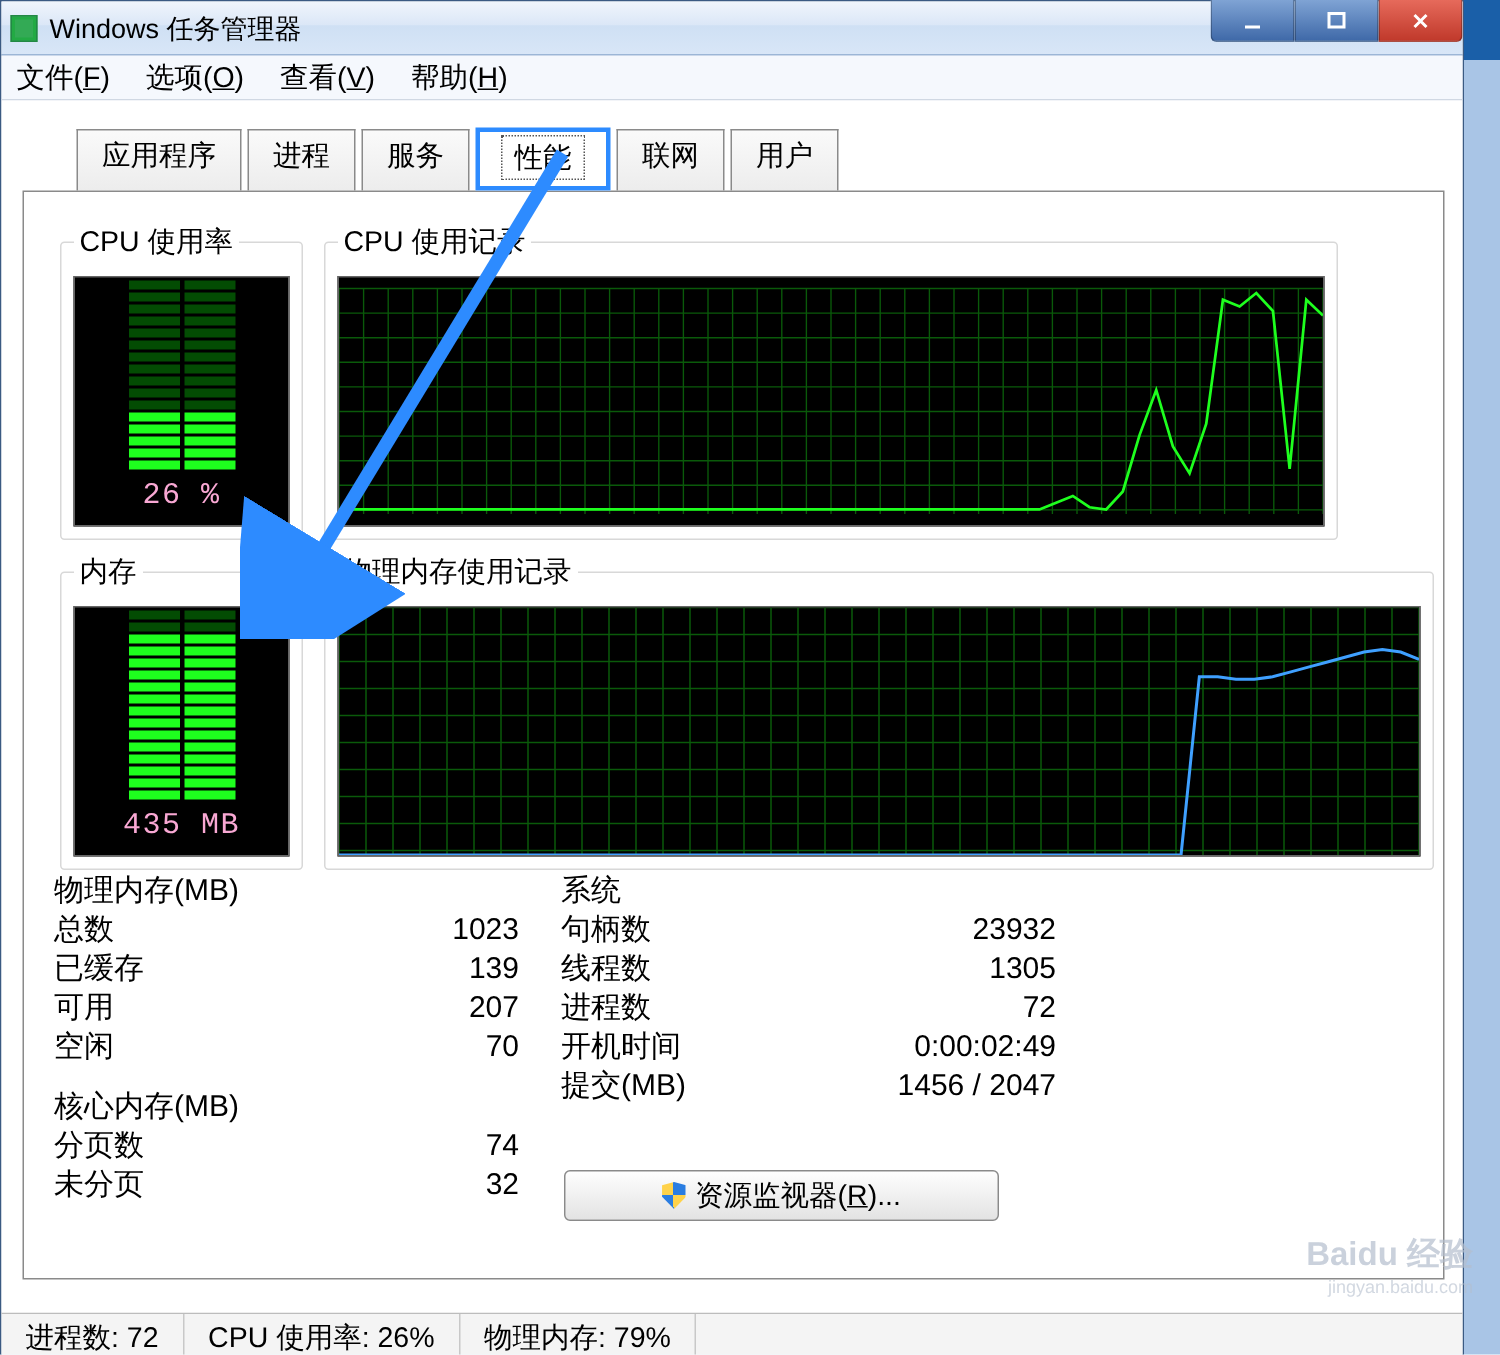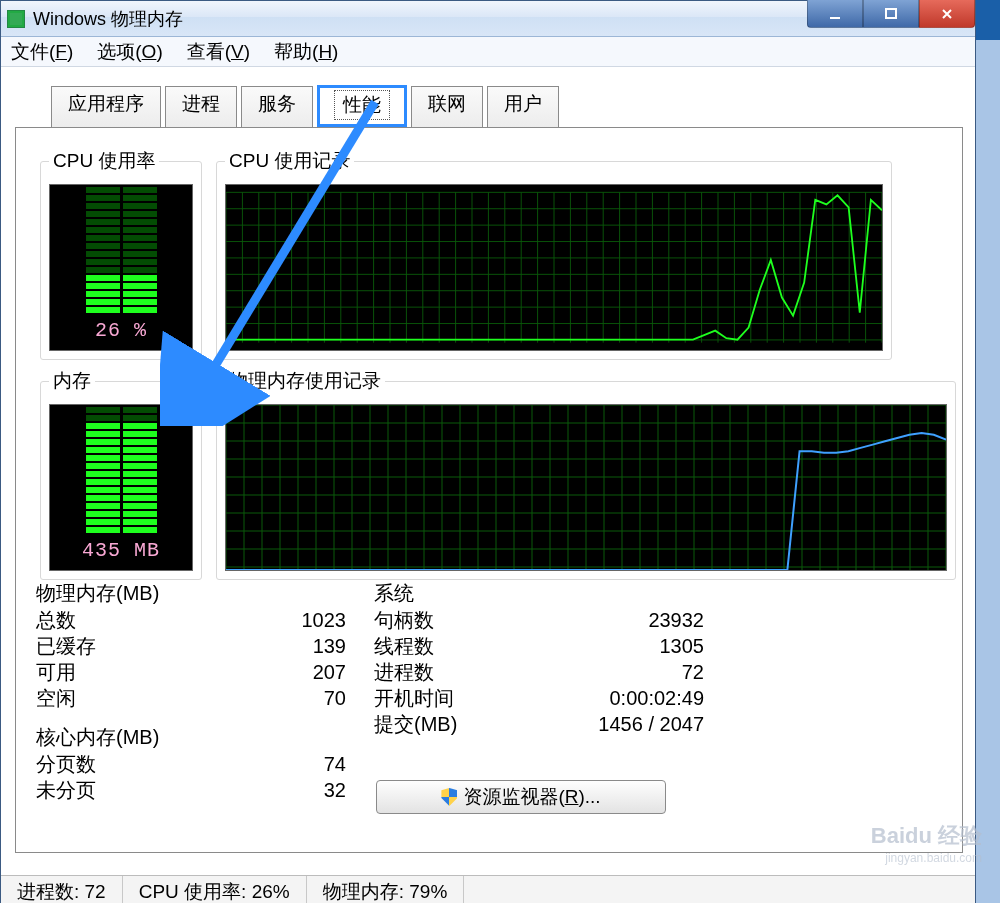--- a/index.html
+++ b/index.html
@@ -200,21 +200,21 @@
 </style>
 </head>
 <body>
 
 <div class="bg-right"></div>
 
 <div class="window">
 
   <div class="titlebar">
     <div class="appicon"></div>
-    <div class="title">Windows 物理内存</div>
+    <div class="title">Windows 任务管理器</div>
     <div class="winbtns">
       <div class="wbtn wmin">
         <svg width="14" height="14">
             <rect x="2" y="10" width="10" height="2" fill="#fff"></rect>
           </svg>
       </div>
       <div class="wbtn wmax">
         <svg width="14" height="14">
             <rect x="2" y="2" width="10" height="9" fill="none" stroke="#fff" stroke-width="2"></rect>
           </svg>

